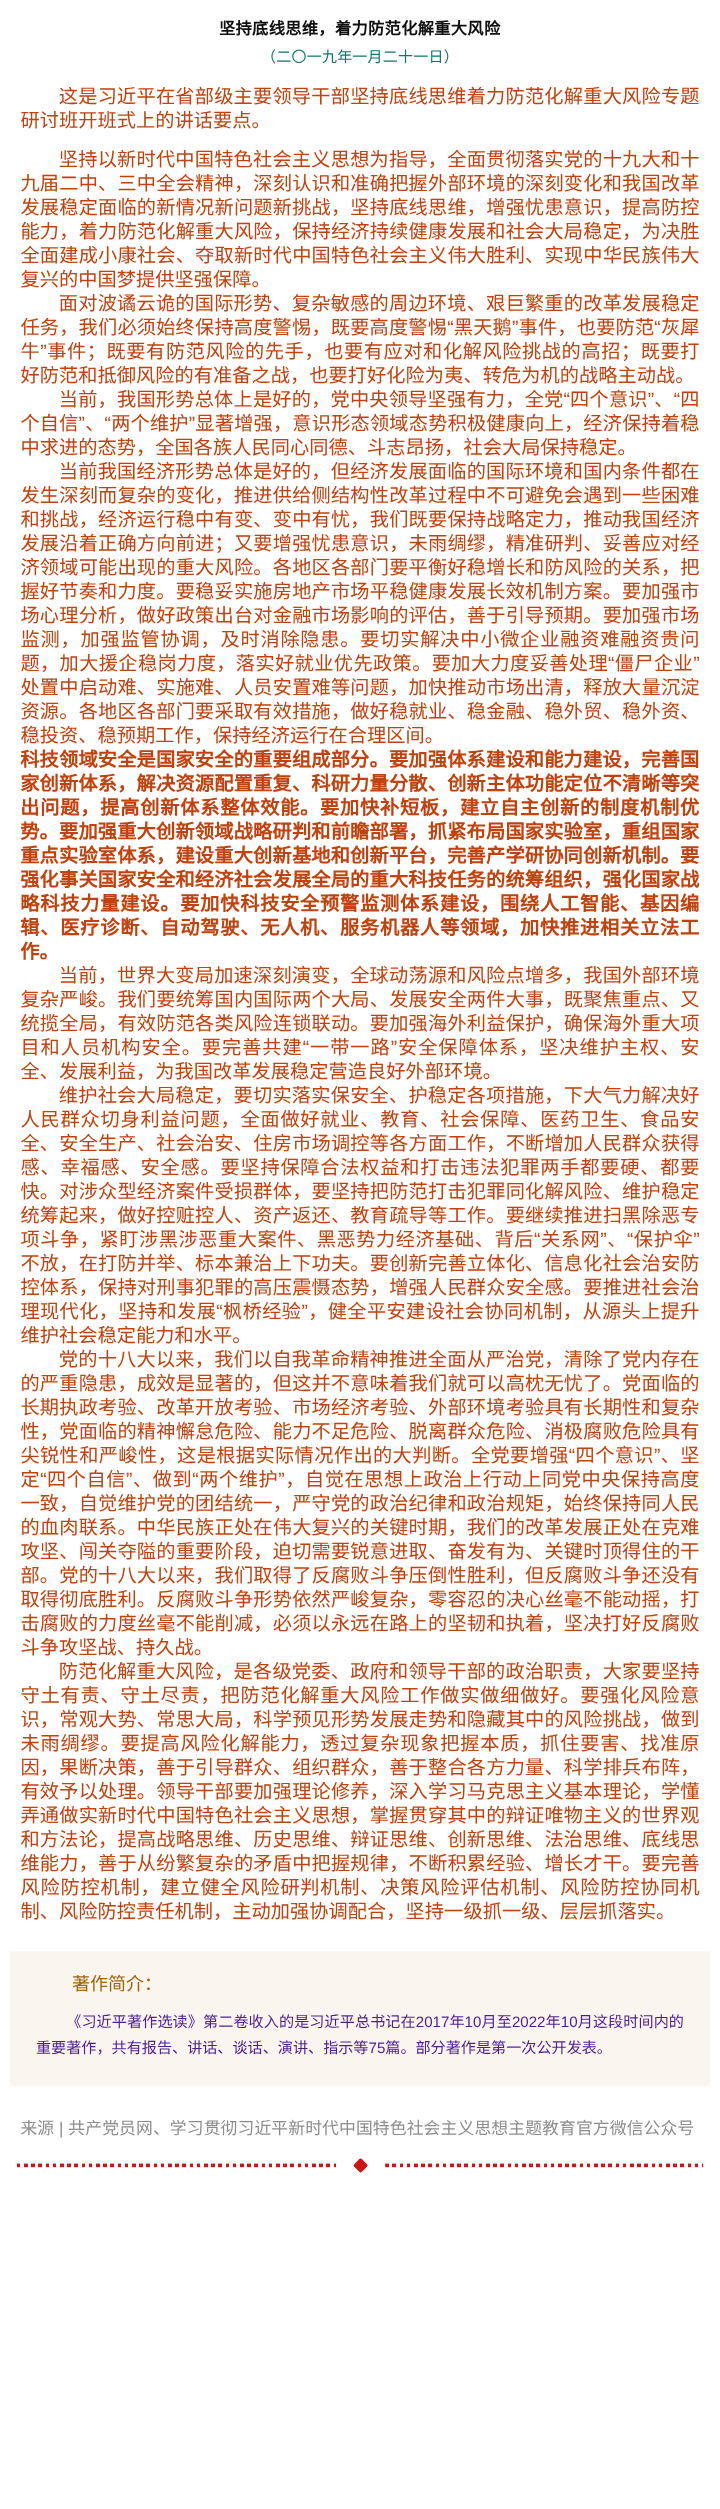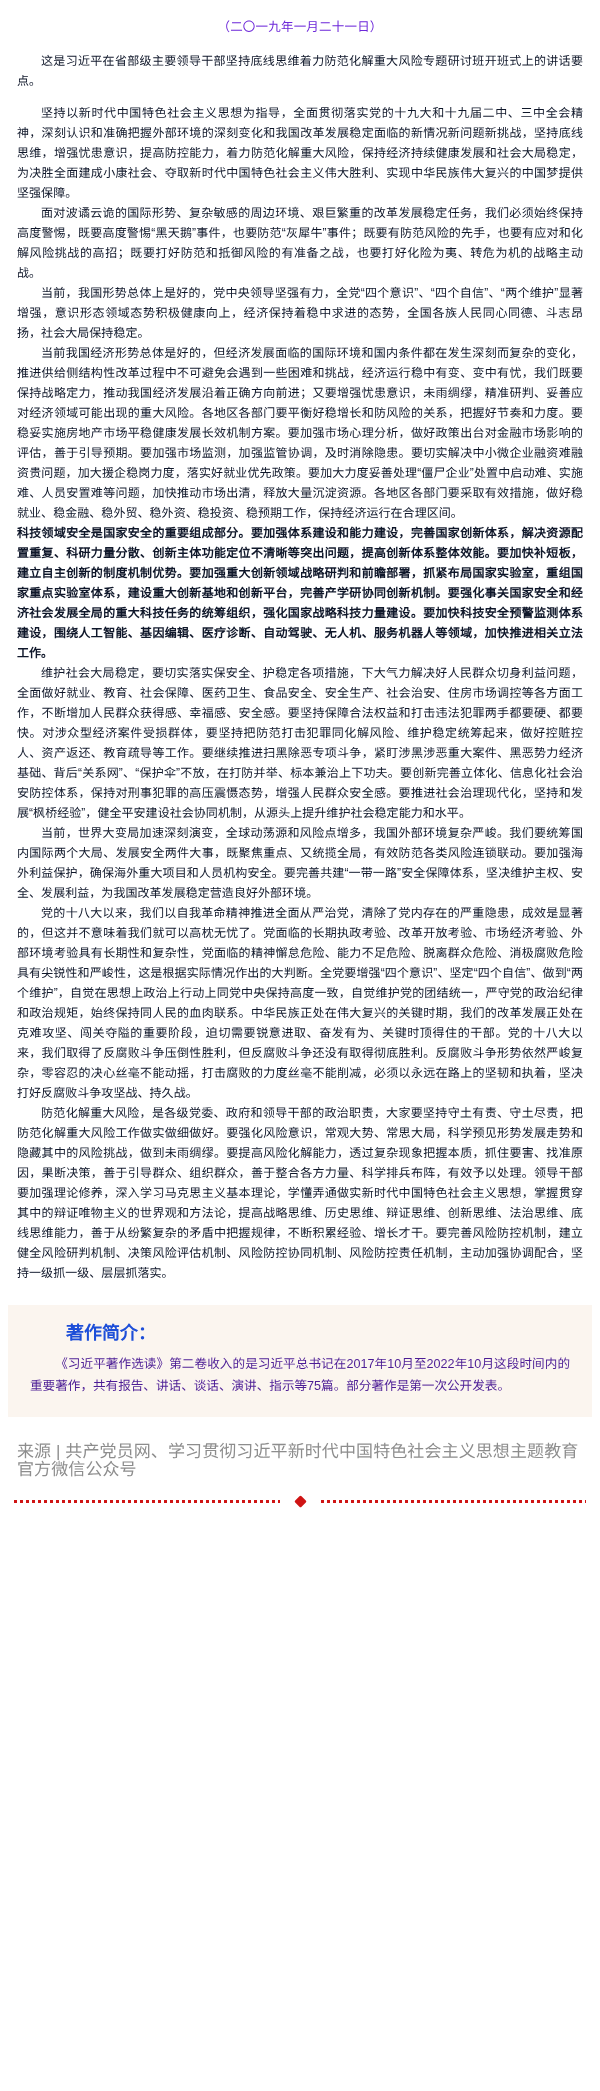--- a/index.html
+++ b/index.html
@@ -32,34 +32,34 @@
     font-weight: bold;
     line-height: 1.55;
     letter-spacing: 0.3px;
     color: #111;
     margin: 0;
   }
   .doc-date {
     font-size: 12.5px;
     font-weight: normal;
     line-height: 1.6;
-    color: #6d28d9;
+    color: #0f766e;
     margin: 3px 0 0 0;
     letter-spacing: 0.2px;
   }
 
   
   .body-wrap {
     padding: 0 17px 0 17px;
     margin-top: 14px;
   }
   p.para {
-    font-size: 12px;
+    font-size: 16px;
     line-height: 20px;
-    color: #0f172a;
+    color: #c2410c;
     margin: 0;
     text-align: justify;
     text-justify: inter-ideograph;
     letter-spacing: 0.05px;
     text-indent: 2em;
   }
   p.para.noindent {
     text-indent: 0;
     font-weight: bold;
   }
@@ -71,42 +71,42 @@
   }
 
   
   .callout {
     margin: 22px 8px 0 8px;
     background: #fbf5ef;
     padding: 18px 22px 20px 22px;
     box-sizing: border-box;
   }
   .callout-title {
-    font-size: 18px;
-    font-weight: bold;
-    color: #1d4ed8;
+    font-size: 15px;
+    font-weight: normal;
+    color: #a16207;
     margin: 0 0 10px 0;
     text-indent: 2em;
     line-height: 20px;
   }
   .callout-body {
     font-size: 12.6px;
     line-height: 22px;
     color: #4c1d95;
     margin: 0;
     text-indent: 2em;
     text-align: justify;
     text-justify: inter-ideograph;
   }
 
   
   .source-line {
     margin: 26px 0 0 0;
     padding: 0 17px;
-    font-size: 17px;
+    font-size: 14px;
     color: #8d8d8d;
     line-height: 18px;
     letter-spacing: 0.1px;
   }
 
   
   .ornament {
     margin: 18px 0 16px 0;
     display: flex;
     align-items: center;
@@ -133,32 +133,33 @@
     border-radius: 1.5px;
     flex: 0 0 auto;
   }
 </style>
 </head>
 <body>
 
 <div class="page">
 
   <div class="title-block">
+    <h1 class="doc-title">坚持底线思维，着力防范化解重大风险</h1>
     <div class="doc-date">（二〇一九年一月二十一日）</div>
   </div>
 
   <div class="body-wrap">
     <p class="para">这是习近平在省部级主要领导干部坚持底线思维着力防范化解重大风险专题研讨班开班式上的讲话要点。</p>
     <p class="para lead-gap">坚持以新时代中国特色社会主义思想为指导，全面贯彻落实党的十九大和十九届二中、三中全会精神，深刻认识和准确把握外部环境的深刻变化和我国改革发展稳定面临的新情况新问题新挑战，坚持底线思维，增强忧患意识，提高防控能力，着力防范化解重大风险，保持经济持续健康发展和社会大局稳定，为决胜全面建成小康社会、夺取新时代中国特色社会主义伟大胜利、实现中华民族伟大复兴的中国梦提供坚强保障。</p>
     <p class="para">面对波谲云诡的国际形势、复杂敏感的周边环境、艰巨繁重的改革发展稳定任务，我们必须始终保持高度警惕，既要高度警惕“黑天鹅”事件，也要防范“灰犀牛”事件；既要有防范风险的先手，也要有应对和化解风险挑战的高招；既要打好防范和抵御风险的有准备之战，也要打好化险为夷、转危为机的战略主动战。</p>
     <p class="para">当前，我国形势总体上是好的，党中央领导坚强有力，全党“四个意识”、“四个自信”、“两个维护”显著增强，意识形态领域态势积极健康向上，经济保持着稳中求进的态势，全国各族人民同心同德、斗志昂扬，社会大局保持稳定。</p>
     <p class="para">当前我国经济形势总体是好的，但经济发展面临的国际环境和国内条件都在发生深刻而复杂的变化，推进供给侧结构性改革过程中不可避免会遇到一些困难和挑战，经济运行稳中有变、变中有忧，我们既要保持战略定力，推动我国经济发展沿着正确方向前进；又要增强忧患意识，未雨绸缪，精准研判、妥善应对经济领域可能出现的重大风险。各地区各部门要平衡好稳增长和防风险的关系，把握好节奏和力度。要稳妥实施房地产市场平稳健康发展长效机制方案。要加强市场心理分析，做好政策出台对金融市场影响的评估，善于引导预期。要加强市场监测，加强监管协调，及时消除隐患。要切实解决中小微企业融资难融资贵问题，加大援企稳岗力度，落实好就业优先政策。要加大力度妥善处理“僵尸企业”处置中启动难、实施难、人员安置难等问题，加快推动市场出清，释放大量沉淀资源。各地区各部门要采取有效措施，做好稳就业、稳金融、稳外贸、稳外资、稳投资、稳预期工作，保持经济运行在合理区间。</p>
     <p class="para noindent">科技领域安全是国家安全的重要组成部分。要加强体系建设和能力建设，完善国家创新体系，解决资源配置重复、科研力量分散、创新主体功能定位不清晰等突出问题，提高创新体系整体效能。要加快补短板，建立自主创新的制度机制优势。要加强重大创新领域战略研判和前瞻部署，抓紧布局国家实验室，重组国家重点实验室体系，建设重大创新基地和创新平台，完善产学研协同创新机制。要强化事关国家安全和经济社会发展全局的重大科技任务的统筹组织，强化国家战略科技力量建设。要加快科技安全预警监测体系建设，围绕人工智能、基因编辑、医疗诊断、自动驾驶、无人机、服务机器人等领域，加快推进相关立法工作。</p>
+    <p class="para">当前，世界大变局加速深刻演变，全球动荡源和风险点增多，我国外部环境复杂严峻。我们要统筹国内国际两个大局、发展安全两件大事，既聚焦重点、又统揽全局，有效防范各类风险连锁联动。要加强海外利益保护，确保海外重大项目和人员机构安全。要完善共建“一带一路”安全保障体系，坚决维护主权、安全、发展利益，为我国改革发展稳定营造良好外部环境。</p>
     <p class="para">维护社会大局稳定，要切实落实保安全、护稳定各项措施，下大气力解决好人民群众切身利益问题，全面做好就业、教育、社会保障、医药卫生、食品安全、安全生产、社会治安、住房市场调控等各方面工作，不断增加人民群众获得感、幸福感、安全感。要坚持保障合法权益和打击违法犯罪两手都要硬、都要快。对涉众型经济案件受损群体，要坚持把防范打击犯罪同化解风险、维护稳定统筹起来，做好控赃控人、资产返还、教育疏导等工作。要继续推进扫黑除恶专项斗争，紧盯涉黑涉恶重大案件、黑恶势力经济基础、背后“关系网”、“保护伞”不放，在打防并举、标本兼治上下功夫。要创新完善立体化、信息化社会治安防控体系，保持对刑事犯罪的高压震慑态势，增强人民群众安全感。要推进社会治理现代化，坚持和发展“枫桥经验”，健全平安建设社会协同机制，从源头上提升维护社会稳定能力和水平。</p>
-    <p class="para">当前，世界大变局加速深刻演变，全球动荡源和风险点增多，我国外部环境复杂严峻。我们要统筹国内国际两个大局、发展安全两件大事，既聚焦重点、又统揽全局，有效防范各类风险连锁联动。要加强海外利益保护，确保海外重大项目和人员机构安全。要完善共建“一带一路”安全保障体系，坚决维护主权、安全、发展利益，为我国改革发展稳定营造良好外部环境。</p>
     <p class="para">党的十八大以来，我们以自我革命精神推进全面从严治党，清除了党内存在的严重隐患，成效是显著的，但这并不意味着我们就可以高枕无忧了。党面临的长期执政考验、改革开放考验、市场经济考验、外部环境考验具有长期性和复杂性，党面临的精神懈怠危险、能力不足危险、脱离群众危险、消极腐败危险具有尖锐性和严峻性，这是根据实际情况作出的大判断。全党要增强“四个意识”、坚定“四个自信”、做到“两个维护”，自觉在思想上政治上行动上同党中央保持高度一致，自觉维护党的团结统一，严守党的政治纪律和政治规矩，始终保持同人民的血肉联系。中华民族正处在伟大复兴的关键时期，我们的改革发展正处在克难攻坚、闯关夺隘的重要阶段，迫切需要锐意进取、奋发有为、关键时顶得住的干部。党的十八大以来，我们取得了反腐败斗争压倒性胜利，但反腐败斗争还没有取得彻底胜利。反腐败斗争形势依然严峻复杂，零容忍的决心丝毫不能动摇，打击腐败的力度丝毫不能削减，必须以永远在路上的坚韧和执着，坚决打好反腐败斗争攻坚战、持久战。</p>
     <p class="para">防范化解重大风险，是各级党委、政府和领导干部的政治职责，大家要坚持守土有责、守土尽责，把防范化解重大风险工作做实做细做好。要强化风险意识，常观大势、常思大局，科学预见形势发展走势和隐藏其中的风险挑战，做到未雨绸缪。要提高风险化解能力，透过复杂现象把握本质，抓住要害、找准原因，果断决策，善于引导群众、组织群众，善于整合各方力量、科学排兵布阵，有效予以处理。领导干部要加强理论修养，深入学习马克思主义基本理论，学懂弄通做实新时代中国特色社会主义思想，掌握贯穿其中的辩证唯物主义的世界观和方法论，提高战略思维、历史思维、辩证思维、创新思维、法治思维、底线思维能力，善于从纷繁复杂的矛盾中把握规律，不断积累经验、增长才干。要完善风险防控机制，建立健全风险研判机制、决策风险评估机制、风险防控协同机制、风险防控责任机制，主动加强协调配合，坚持一级抓一级、层层抓落实。</p>
   </div>
 
   <div class="callout">
     <div class="callout-title">著作简介：</div>
     <div class="callout-body">《习近平著作选读》第二卷收入的是习近平总书记在2017年10月至2022年10月这段时间内的重要著作，共有报告、讲话、谈话、演讲、指示等75篇。部分著作是第一次公开发表。</div>
   </div>
 
   <div class="source-line">来源 | 共产党员网、学习贯彻习近平新时代中国特色社会主义思想主题教育官方微信公众号</div>

